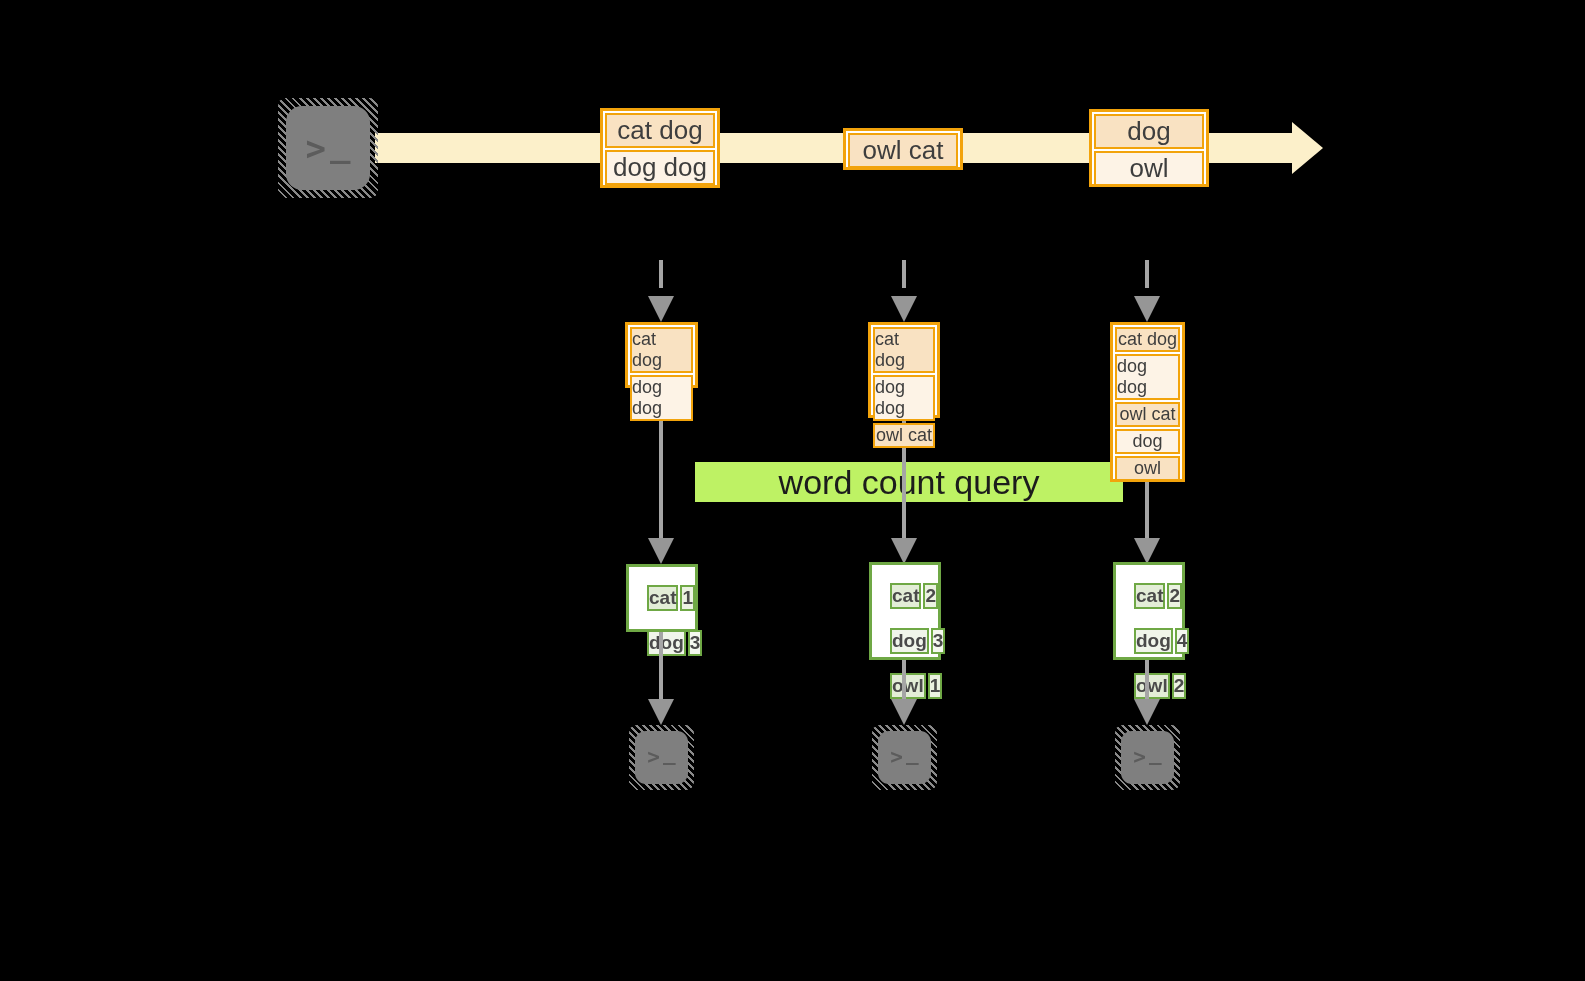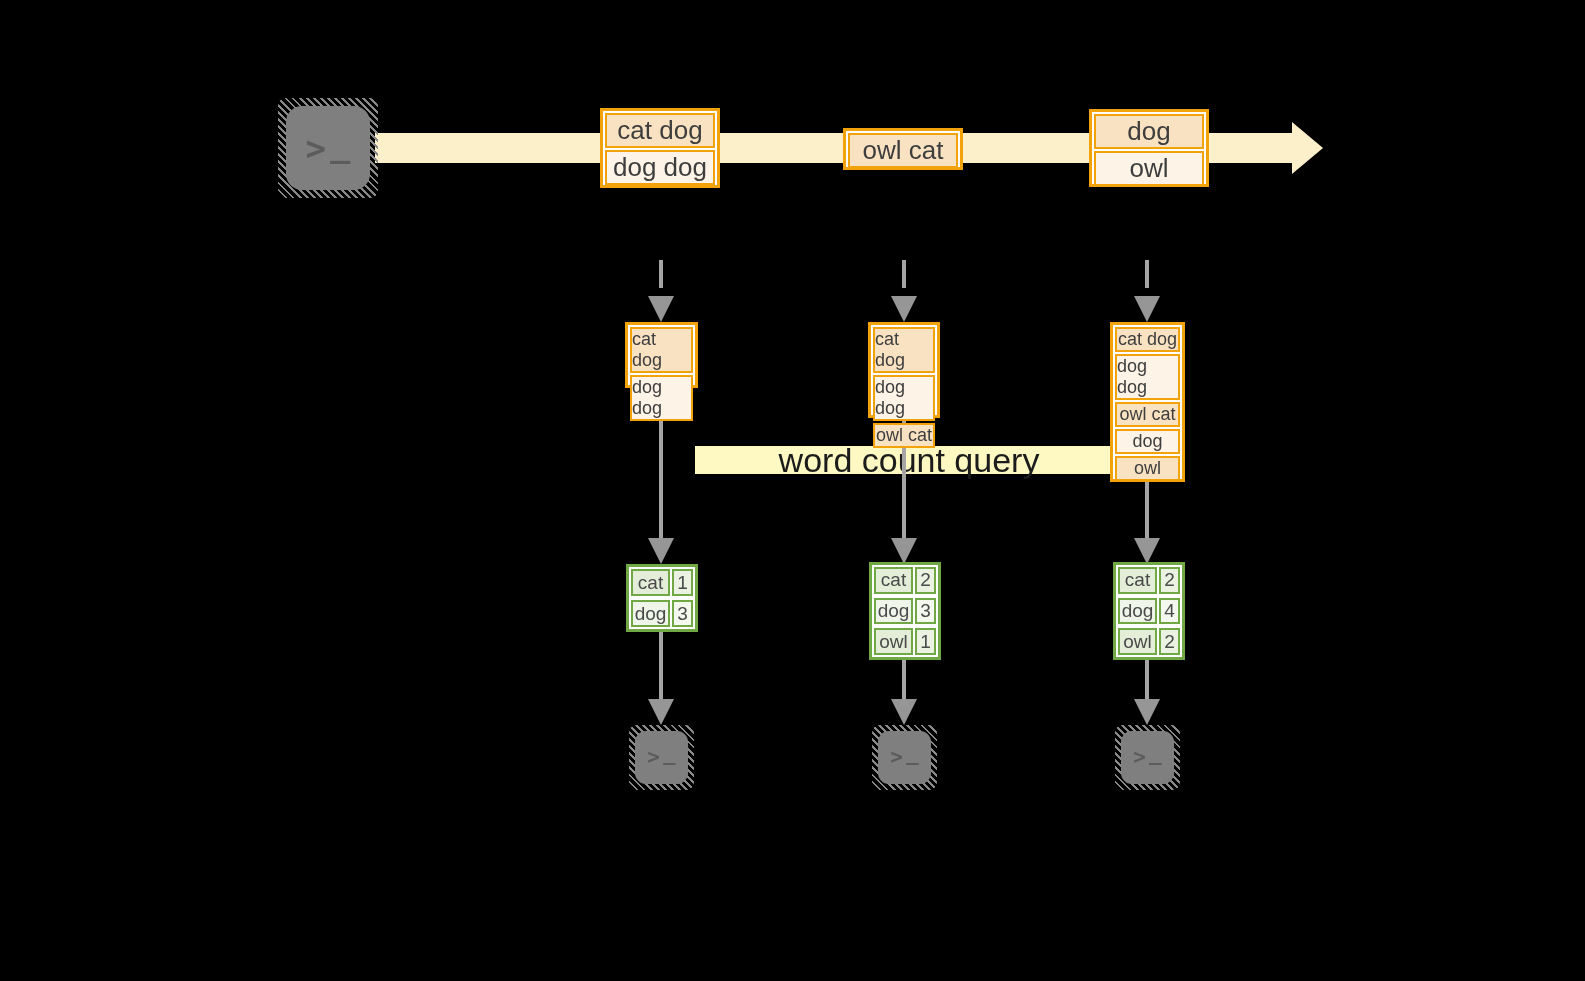--- a/index.html
+++ b/index.html
@@ -15,36 +15,36 @@
   .obox{position:absolute;background:#fff;border:3px solid #F2A30B;box-sizing:border-box;
     padding:2px;display:flex;flex-direction:column;gap:2px;}
   .ocell{border:2px solid #F2A30B;flex:1;display:flex;align-items:center;justify-content:center;
     color:#3E3E3E;box-sizing:border-box;}
   .fill-dark{background:#F9E2C2;}
   .fill-light{background:#FDF3E6;}
   .batch .ocell{font-size:26px;}
   .state .ocell{font-size:18px;}
   
   .gtable{position:absolute;background:#fff;border:3px solid #6FA845;box-sizing:border-box;
-    padding:2px;display:flex;flex-direction:column;gap:4px;}
+    padding:18px;display:flex;flex-direction:column;gap:19px;font-weight:bold;}
   .grow{flex:1;display:flex;gap:2px;}
   .gcell{border:2px solid #6FA845;display:flex;align-items:center;justify-content:center;
     color:#4A4A4A;font-size:19px;box-sizing:border-box;}
   .gword{flex:1;}
   .gnum{width:21px;}
   .g-dark{background:#E3EDD7;}
   .g-light{background:#F0F5EA;}
   .gn-dark{background:#EBF2E1;}
   .gn-light{background:#F4F8EF;}
   
   .vline{position:absolute;width:4px;background:#A5A5A5;}
   .ahead{position:absolute;width:0;height:0;
     border-left:13px solid transparent;border-right:13px solid transparent;border-top:26px solid #969696;}
   
-  .qlabel{position:absolute;left:695px;top:446px;width:428px;height:28px;background:#fef9c3;
+  .qlabel{position:absolute;left:695px;top:462px;width:428px;height:40px;background:#bef264;
     display:flex;align-items:center;justify-content:center;color:#1C1C1C;font-size:34px;font-weight:300;}
   
   .term{position:absolute;border-radius:8px;
     background:repeating-linear-gradient(45deg,#8A8A8A 0 2px,transparent 2px 5px);}
   .term-body{position:absolute;background:#7F7F7F;display:flex;align-items:center;justify-content:center;}
   .term-big .term-body{inset:8px;border-radius:16px;}
   .term-small .term-body{inset:6px;border-radius:11px;}
   .term-glyph{font-family:"DejaVu Sans Mono","Liberation Mono",monospace;font-weight:bold;color:#5C5C5C;
     display:flex;align-items:flex-end;line-height:1;}
   .term-big .term-glyph{font-size:34px;gap:4px;}

